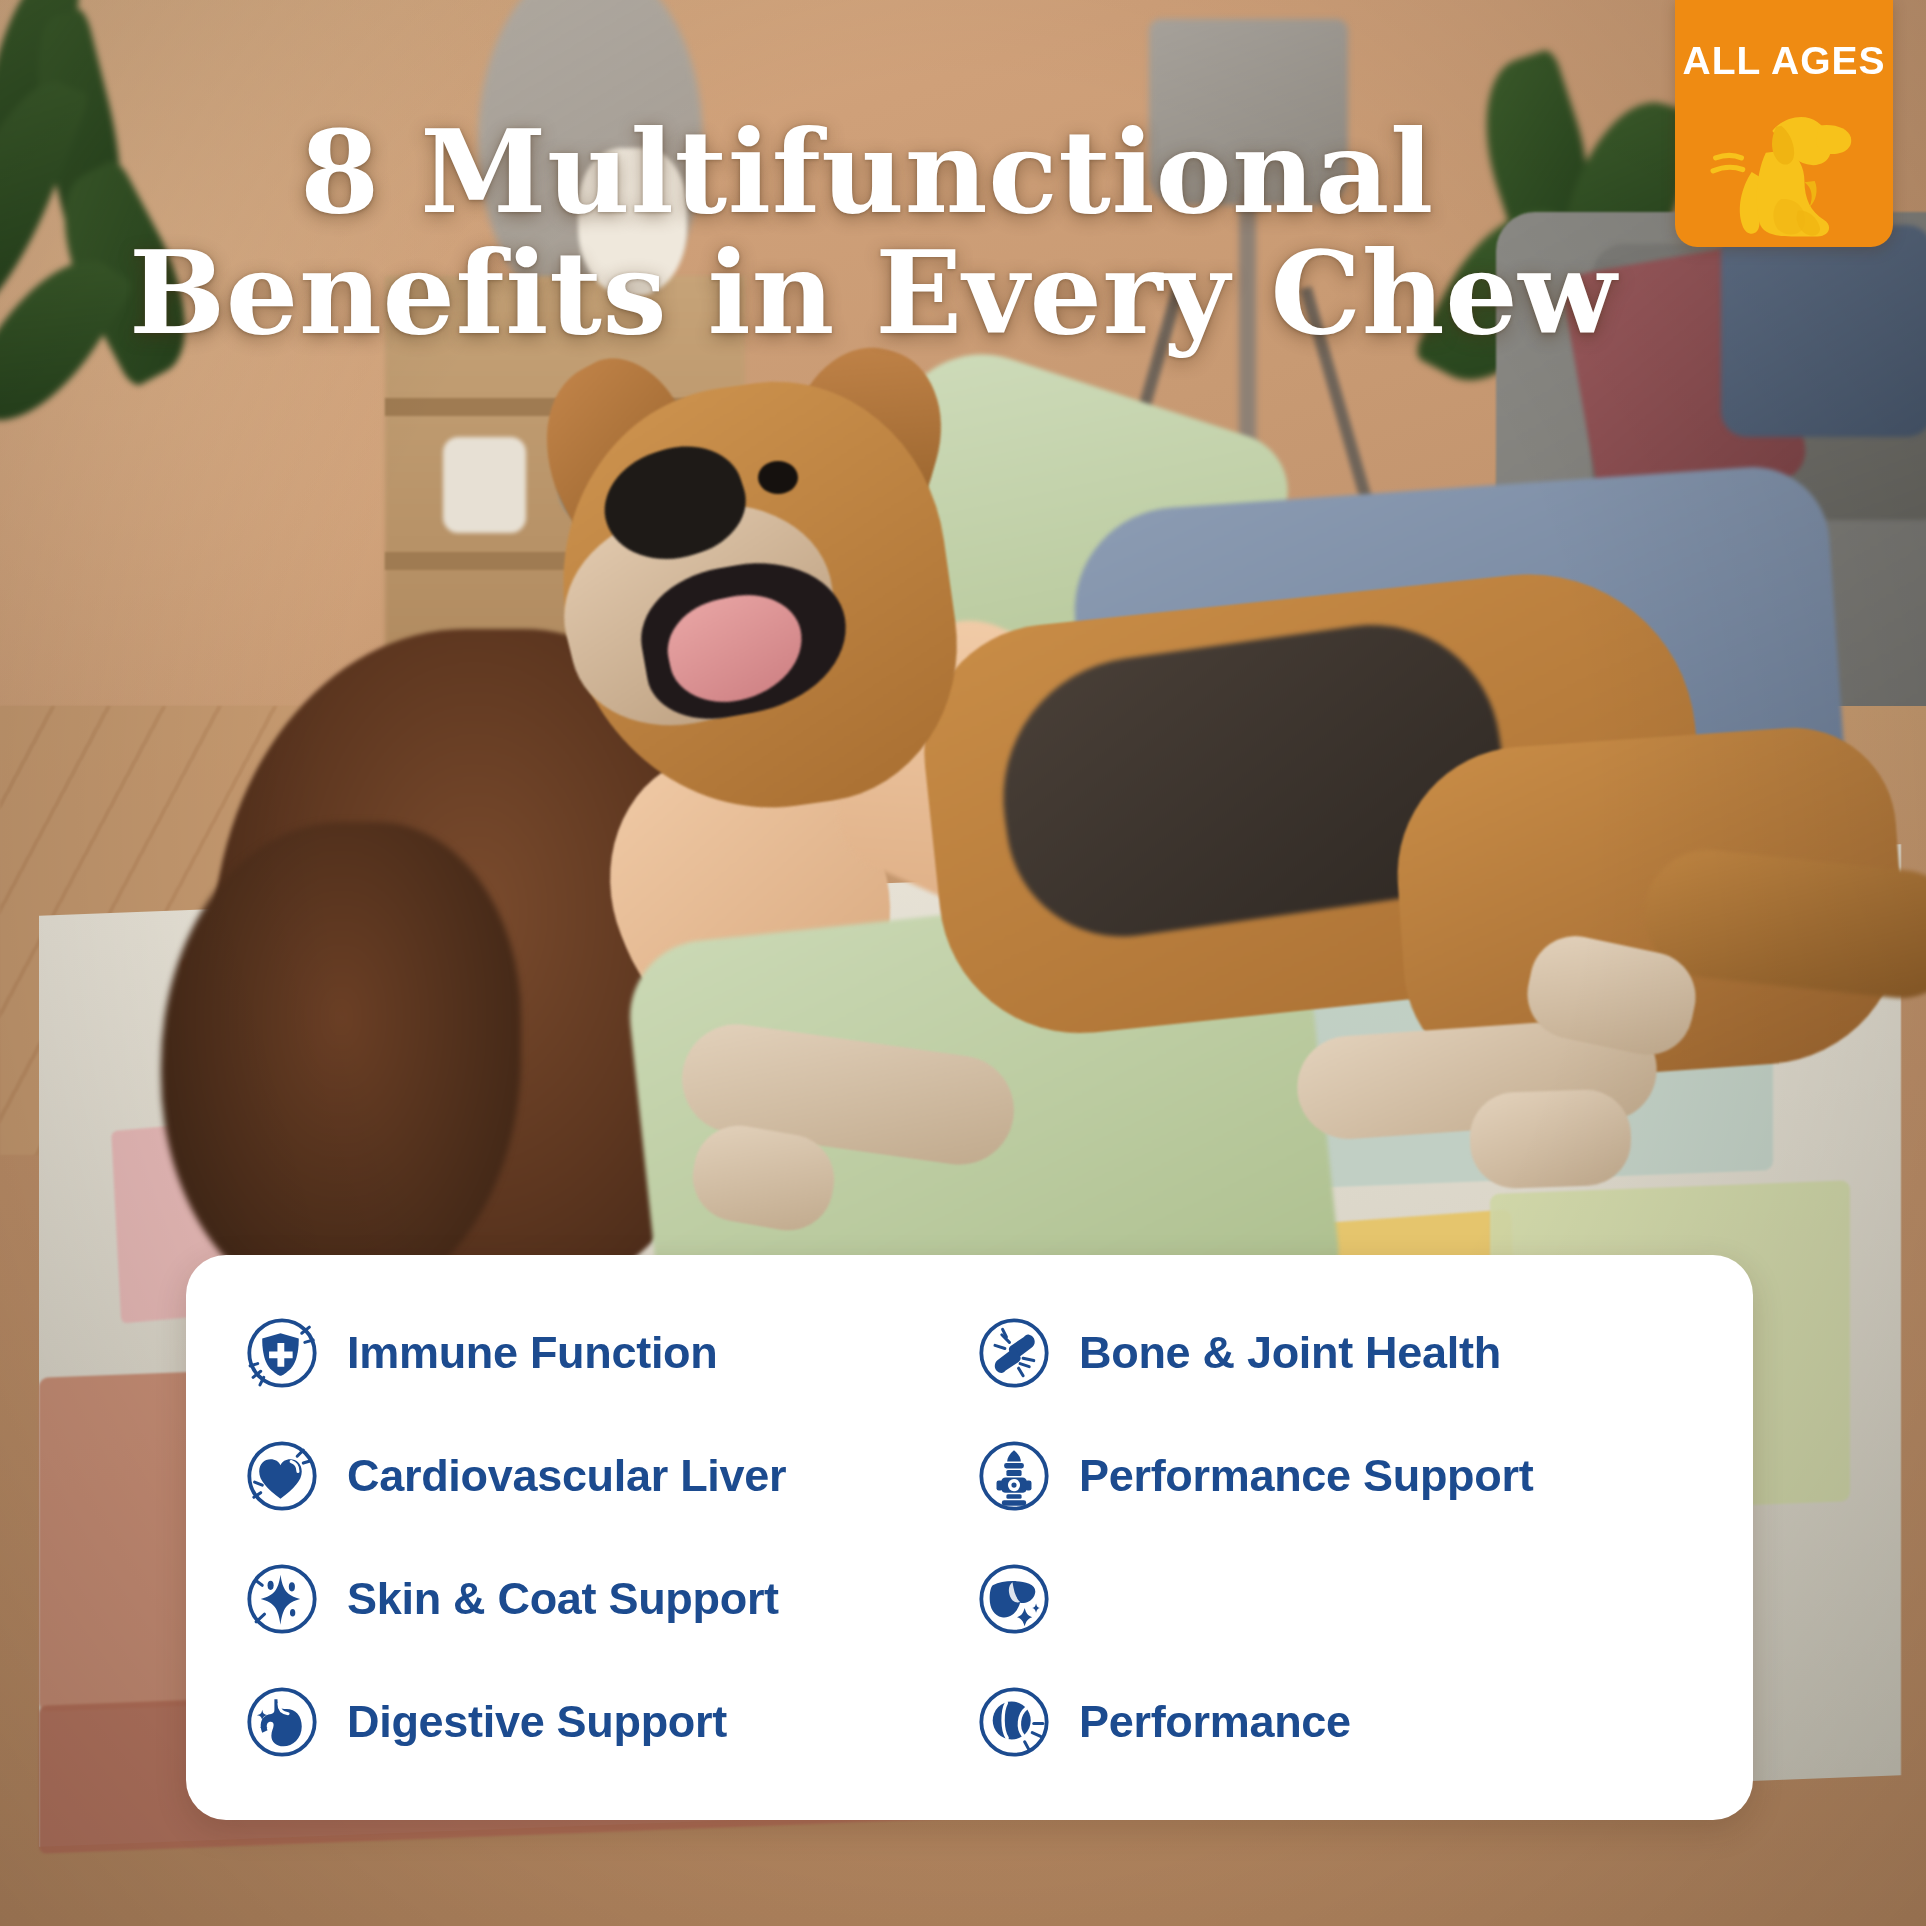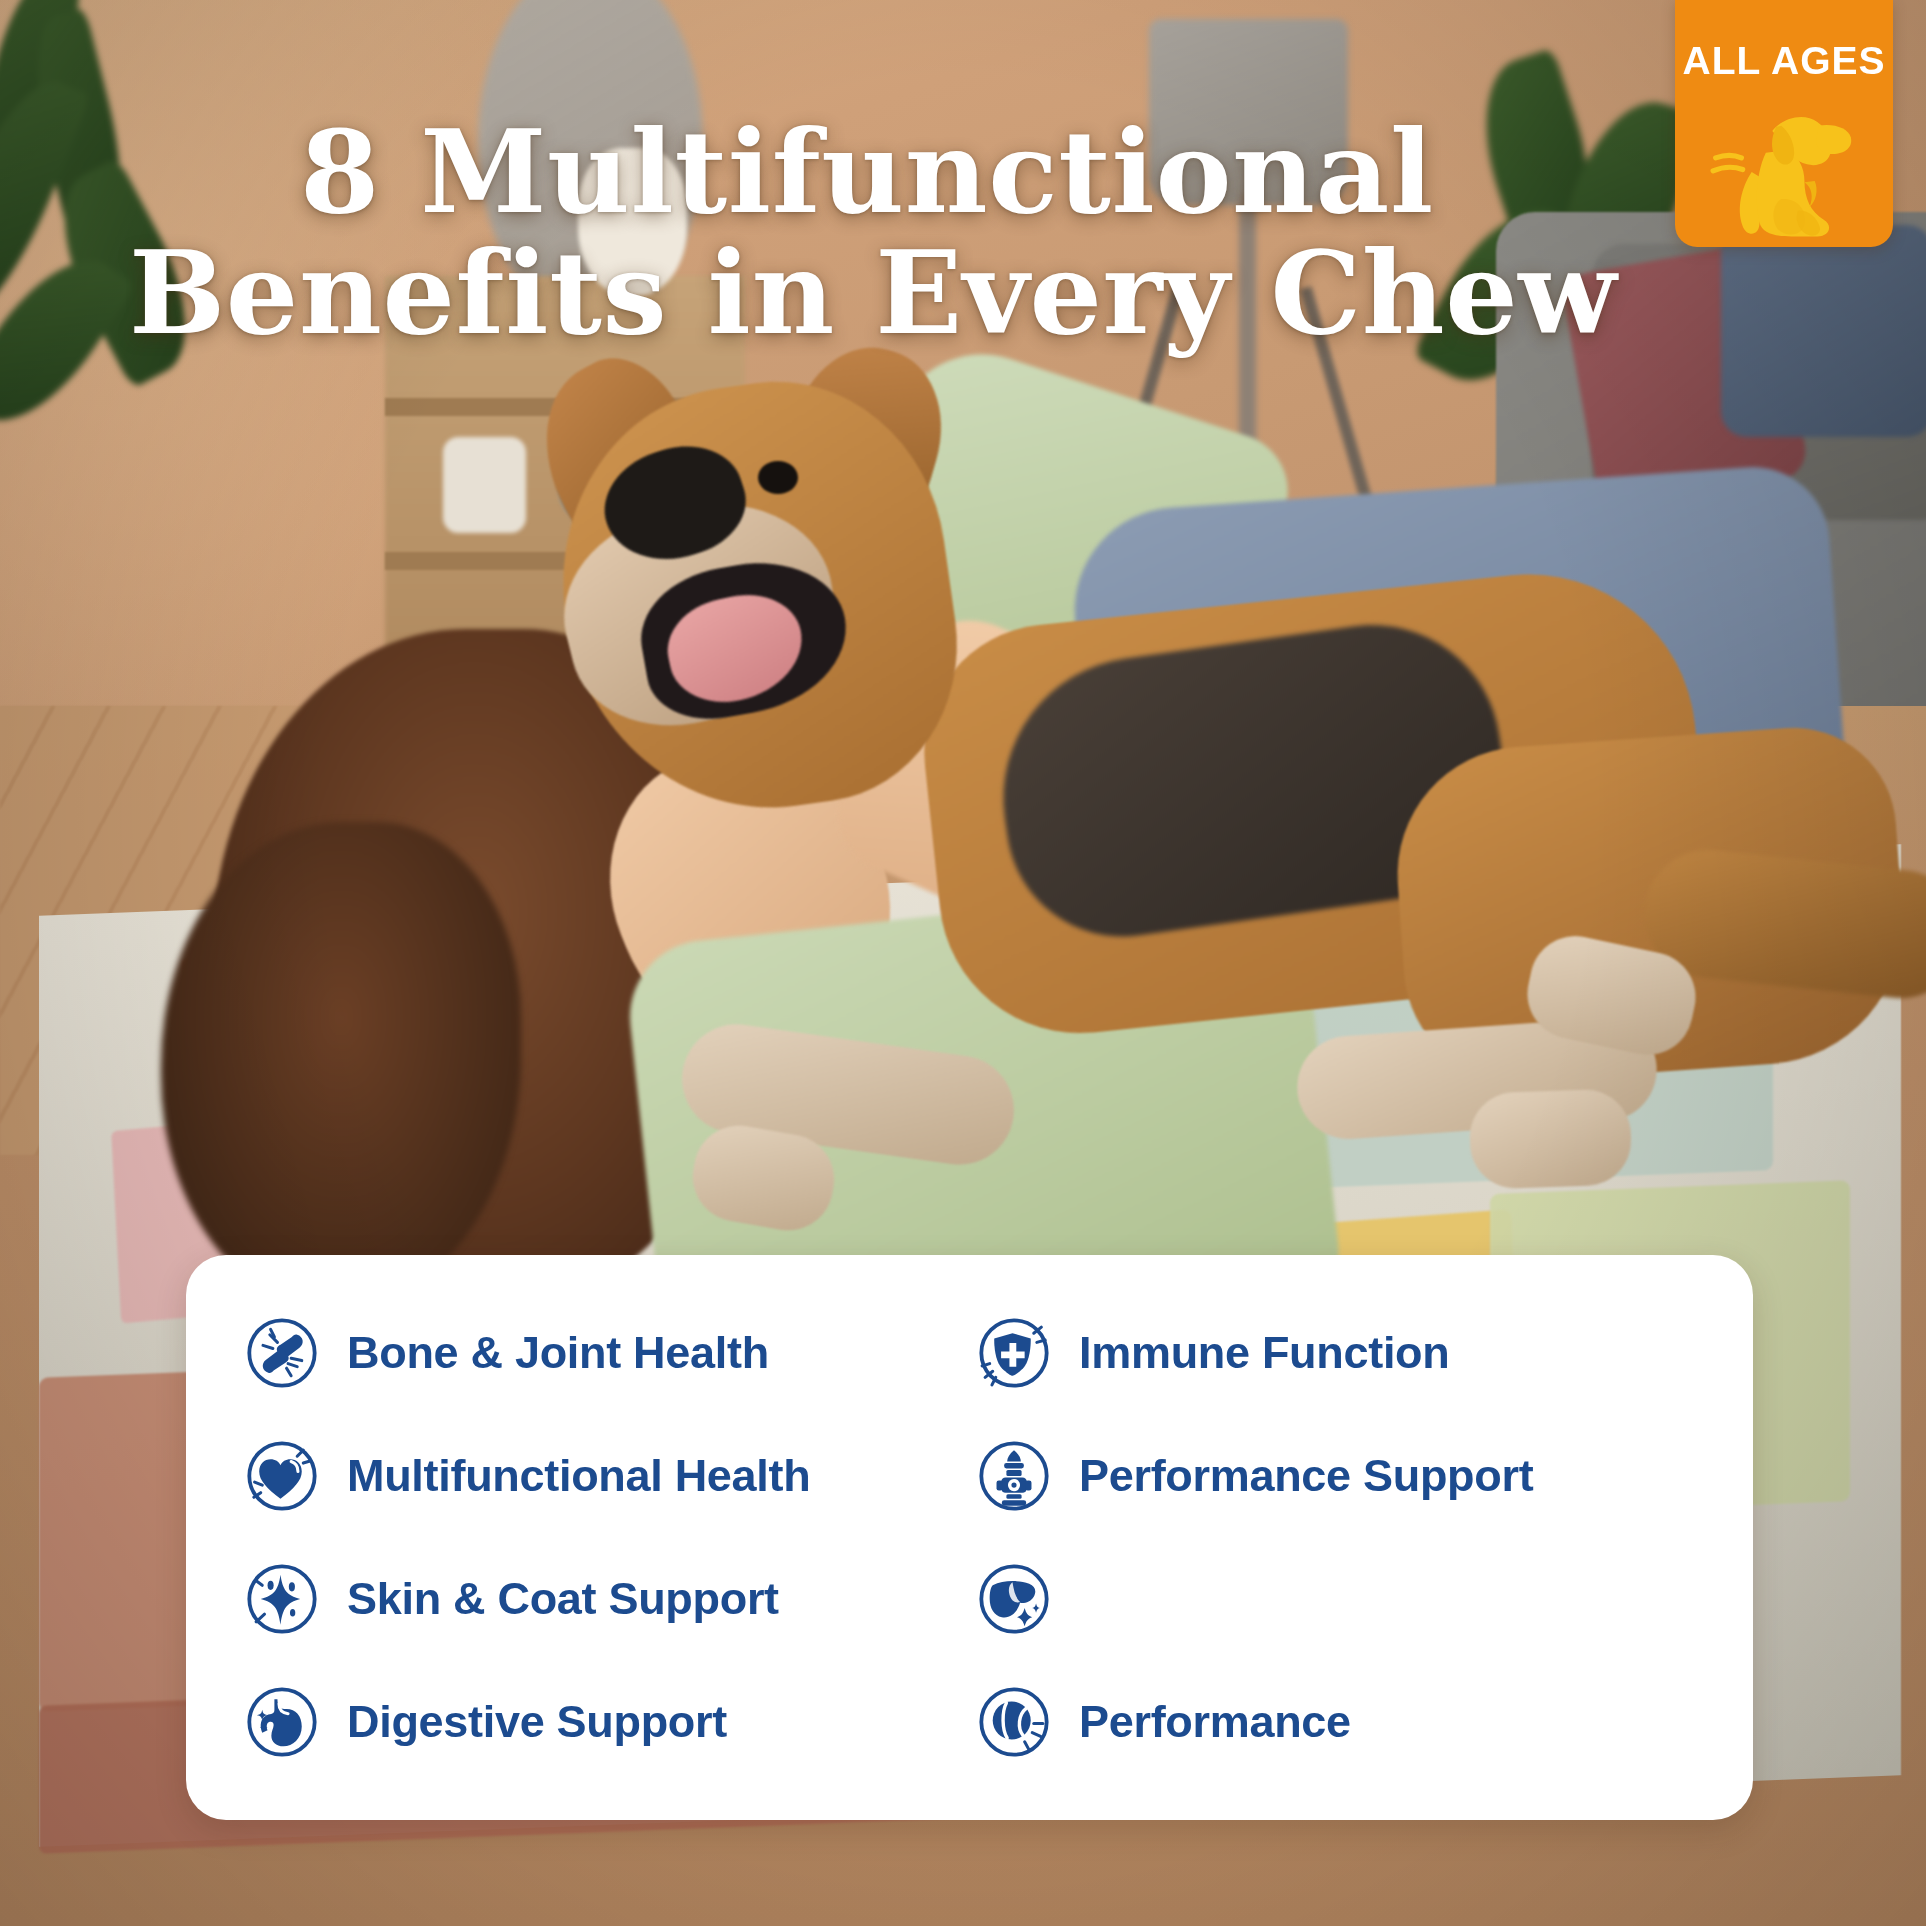--- a/index.html
+++ b/index.html
@@ -287,71 +287,71 @@
                C140 78 130 62 120 54 Z" fill="#f0b412"></path>
 
       <path d="M146 186 C160 184 176 196 180 212 C182 224 168 228 158 222
                C148 216 140 200 146 186 Z" fill="#f0b412" opacity=".75"></path>
     </svg>
   </div>
 
   <div class="card">
     <div class="grid">
 
+      <div class="benefit col-right">
+        <svg class="ico" viewBox="0 0 100 100">
+          <circle cx="50" cy="50" r="43" fill="none" stroke="#1c4b8f" stroke-width="5"></circle>
+          <path d="M48 24 L72 31 C72 31 73 58 62 70 C56 76 50 80 48 80
+                   C46 80 40 76 34 70 C23 58 24 31 24 31 Z" fill="#1c4b8f"></path>
+          <path d="M44 37 h9 v11 h11 v9 h-11 v11 h-9 v-11 h-11 v-9 h11 Z" fill="#ffffff"></path>
+          <g stroke="#1c4b8f" stroke-width="4" stroke-linecap="round">
+            <line x1="76" y1="24" x2="86" y2="16"></line>
+            <line x1="80" y1="36" x2="91" y2="33"></line>
+            <line x1="22" y1="74" x2="12" y2="82"></line>
+            <line x1="18" y1="64" x2="8" y2="67"></line>
+            <line x1="26" y1="82" x2="21" y2="92"></line>
+          </g>
+        </svg>
+        <div class="txt">Immune Function</div>
+      </div>
+
       <div class="benefit">
         <svg class="ico" viewBox="0 0 100 100">
           <circle cx="50" cy="50" r="43" fill="none" stroke="#1c4b8f" stroke-width="5"></circle>
           <path d="M70 26 C78 28 80 38 73 43 L56 56 C52 59 50 57 48 54
                    L44 48 C42 44 44 41 48 39 L63 29 C65 27 67 25 70 26 Z" fill="#1c4b8f"></path>
           <path d="M32 76 C24 74 22 64 29 59 L46 46 C50 43 52 45 54 48
                    L58 54 C60 58 58 61 54 63 L39 73 C37 75 35 77 32 76 Z" fill="#1c4b8f"></path>
           <g stroke="#1c4b8f" stroke-width="4" stroke-linecap="round">
             <line x1="44" y1="36" x2="34" y2="26"></line>
             <line x1="38" y1="44" x2="25" y2="40"></line>
             <line x1="40" y1="29" x2="35" y2="19"></line>
             <line x1="58" y1="64" x2="70" y2="68"></line>
             <line x1="62" y1="57" x2="76" y2="60"></line>
             <line x1="56" y1="70" x2="62" y2="80"></line>
           </g>
         </svg>
         <div class="txt">Bone &amp; Joint Health</div>
       </div>
 
-      <div class="benefit col-right">
-        <svg class="ico" viewBox="0 0 100 100">
-          <circle cx="50" cy="50" r="43" fill="none" stroke="#1c4b8f" stroke-width="5"></circle>
-          <path d="M48 24 L72 31 C72 31 73 58 62 70 C56 76 50 80 48 80
-                   C46 80 40 76 34 70 C23 58 24 31 24 31 Z" fill="#1c4b8f"></path>
-          <path d="M44 37 h9 v11 h11 v9 h-11 v11 h-9 v-11 h-11 v-9 h11 Z" fill="#ffffff"></path>
-          <g stroke="#1c4b8f" stroke-width="4" stroke-linecap="round">
-            <line x1="76" y1="24" x2="86" y2="16"></line>
-            <line x1="80" y1="36" x2="91" y2="33"></line>
-            <line x1="22" y1="74" x2="12" y2="82"></line>
-            <line x1="18" y1="64" x2="8" y2="67"></line>
-            <line x1="26" y1="82" x2="21" y2="92"></line>
-          </g>
-        </svg>
-        <div class="txt">Immune Function</div>
-      </div>
-
       <div class="benefit">
         <svg class="ico" viewBox="0 0 100 100">
           <circle cx="50" cy="50" r="43" fill="none" stroke="#1c4b8f" stroke-width="5"></circle>
           <path d="M48 80 C30 66 20 56 20 44 C20 34 27 28 35 28
                    C41 28 46 31 48 36 C50 31 55 28 61 28 C69 28 76 34 76 44
                    C76 56 66 66 48 80 Z" fill="#1c4b8f"></path>
           <path d="M62 31 C68 33 71 38 71 44" stroke="#ffffff" stroke-width="4" fill="none" stroke-linecap="round"></path>
           <g stroke="#1c4b8f" stroke-width="4" stroke-linecap="round">
             <line x1="70" y1="24" x2="78" y2="16"></line>
             <line x1="78" y1="33" x2="88" y2="30"></line>
             <line x1="24" y1="62" x2="14" y2="58"></line>
             <line x1="22" y1="72" x2="13" y2="78"></line>
           </g>
         </svg>
-        <div class="txt">Multifunctional Health</div>
+        <div class="txt">Cardiovascular Liver</div>
       </div>
 
       <div class="benefit col-right">
         <svg class="ico" viewBox="0 0 100 100">
           <circle cx="50" cy="50" r="43" fill="none" stroke="#1c4b8f" stroke-width="5"></circle>
           <g fill="#1c4b8f">
             <path d="M50 16 C44 21 41 26 41 31 h18 c0 -5 -3 -10 -9 -15 Z"></path>
             <rect x="37" y="33" width="26" height="7" rx="3"></rect>
             <rect x="40" y="42" width="20" height="8" rx="2"></rect>
             <rect x="33" y="52" width="34" height="20" rx="6"></rect>

